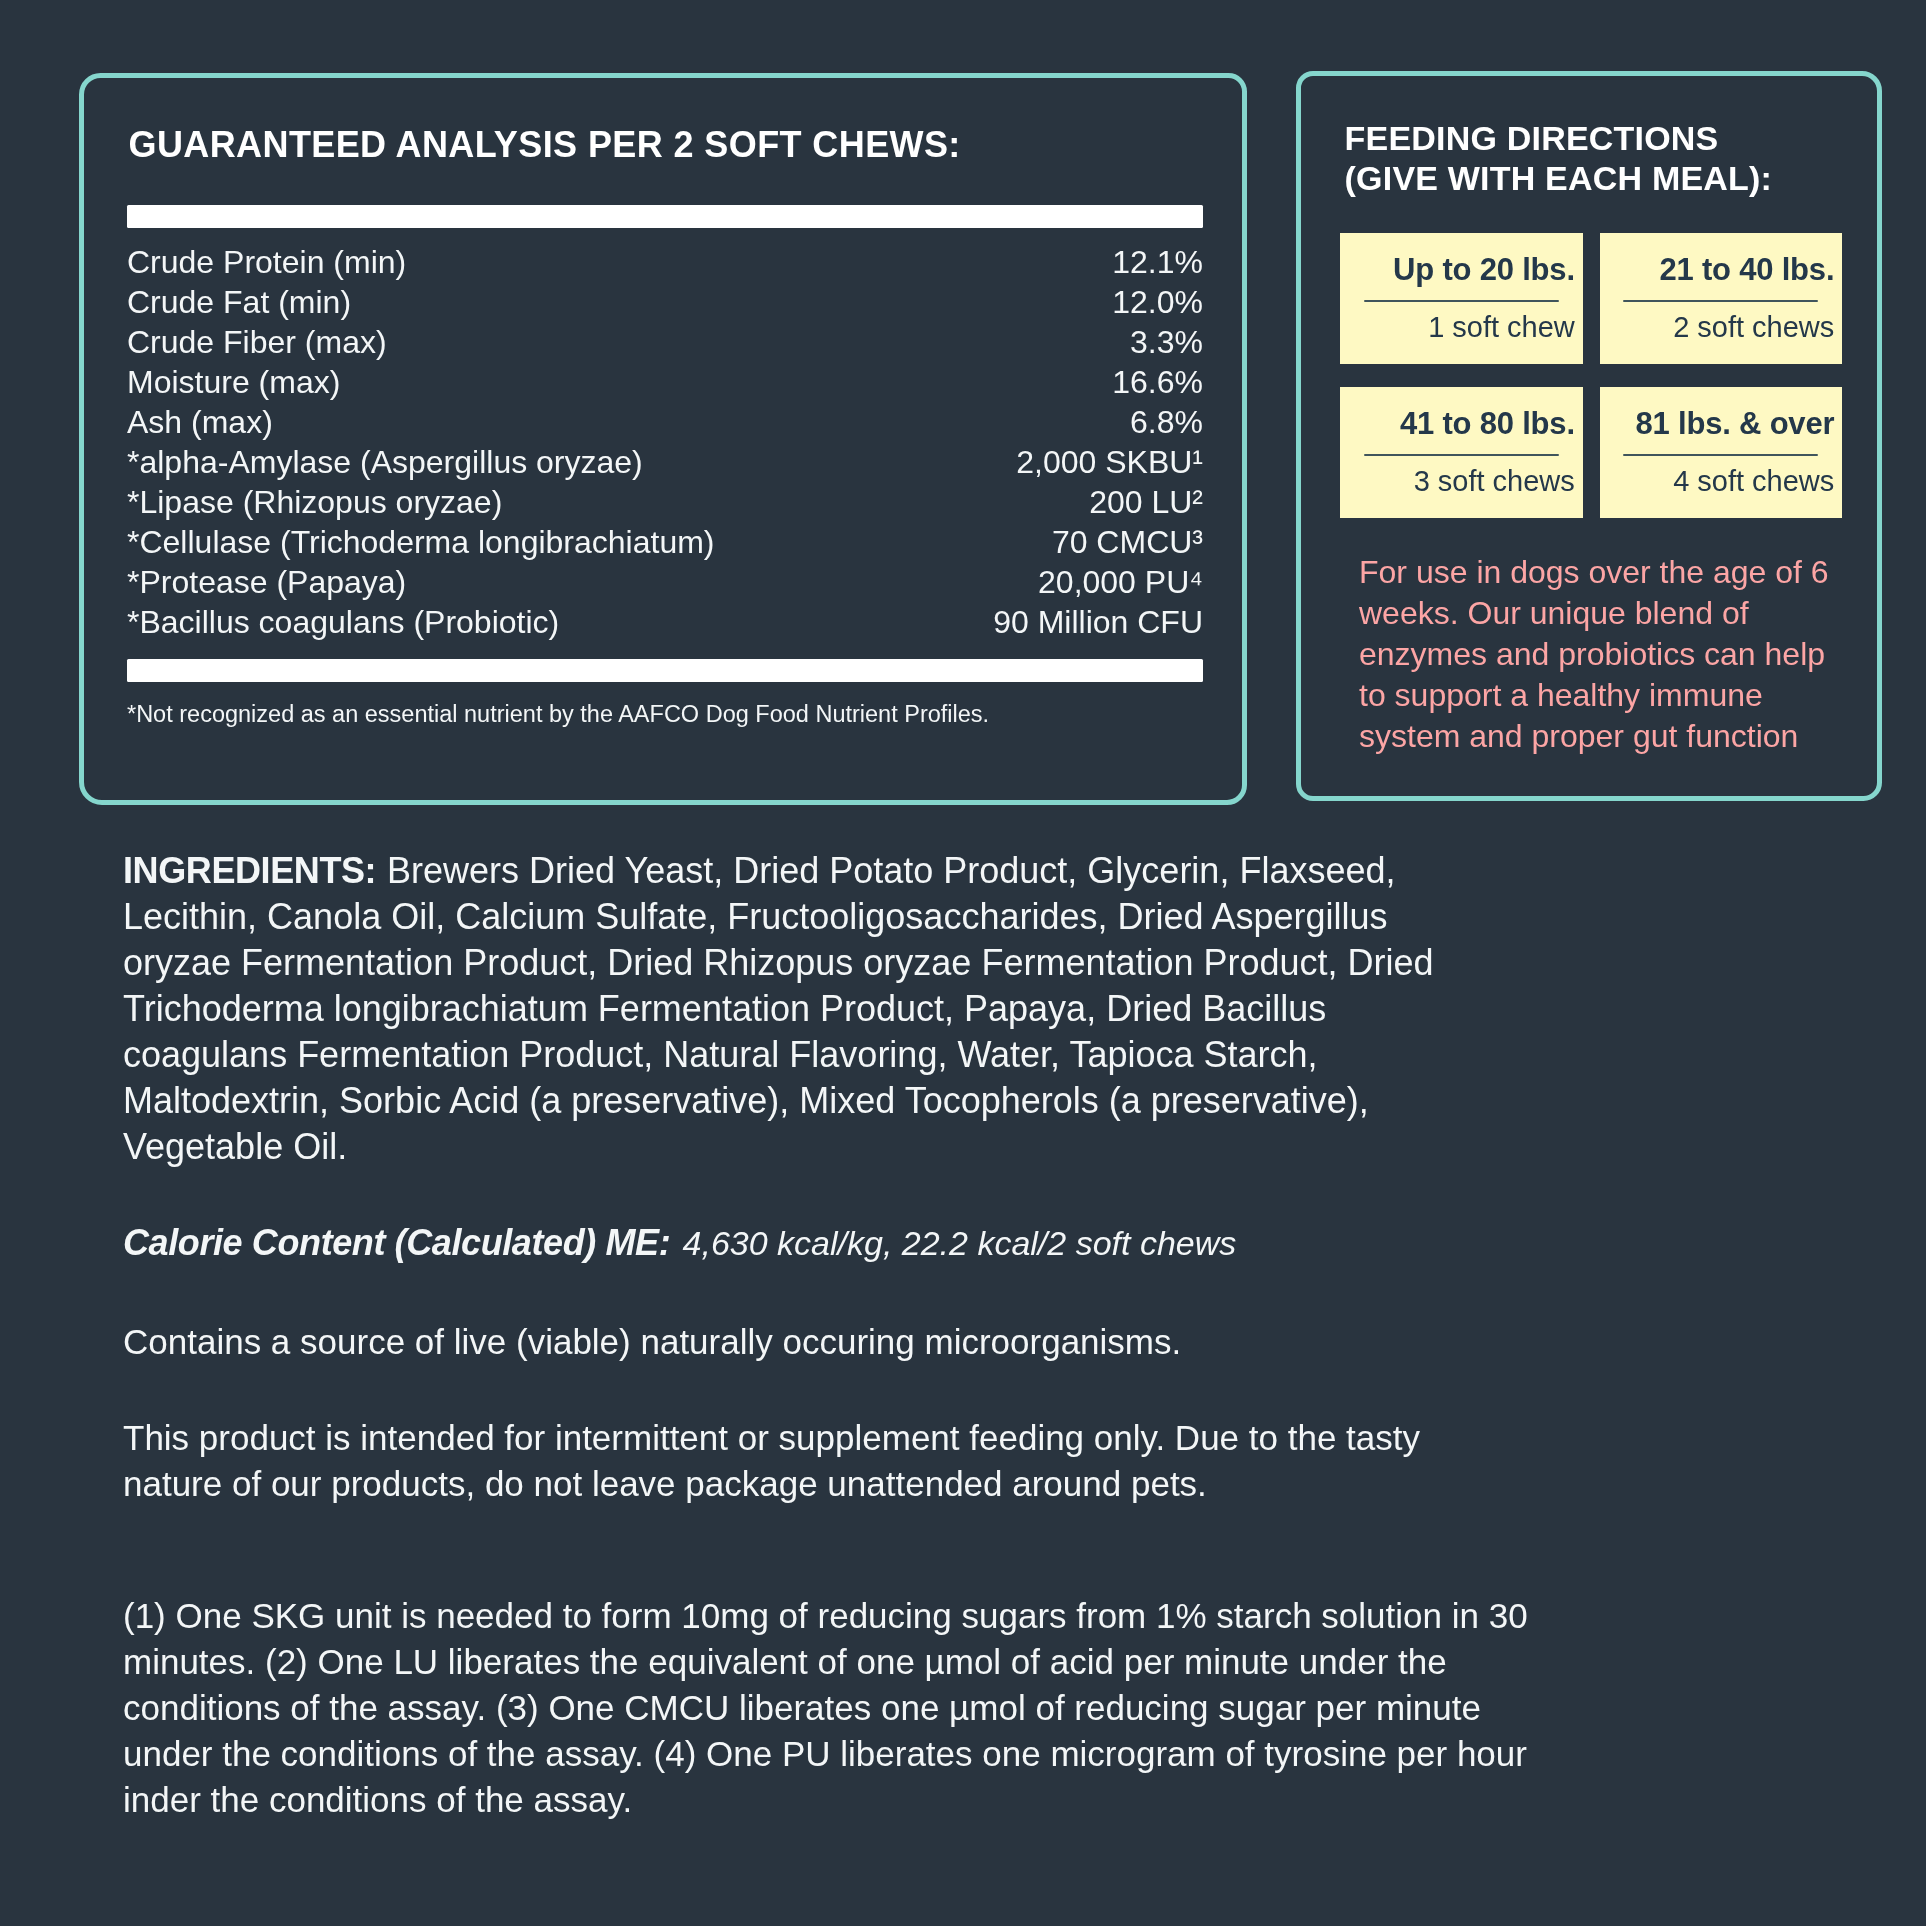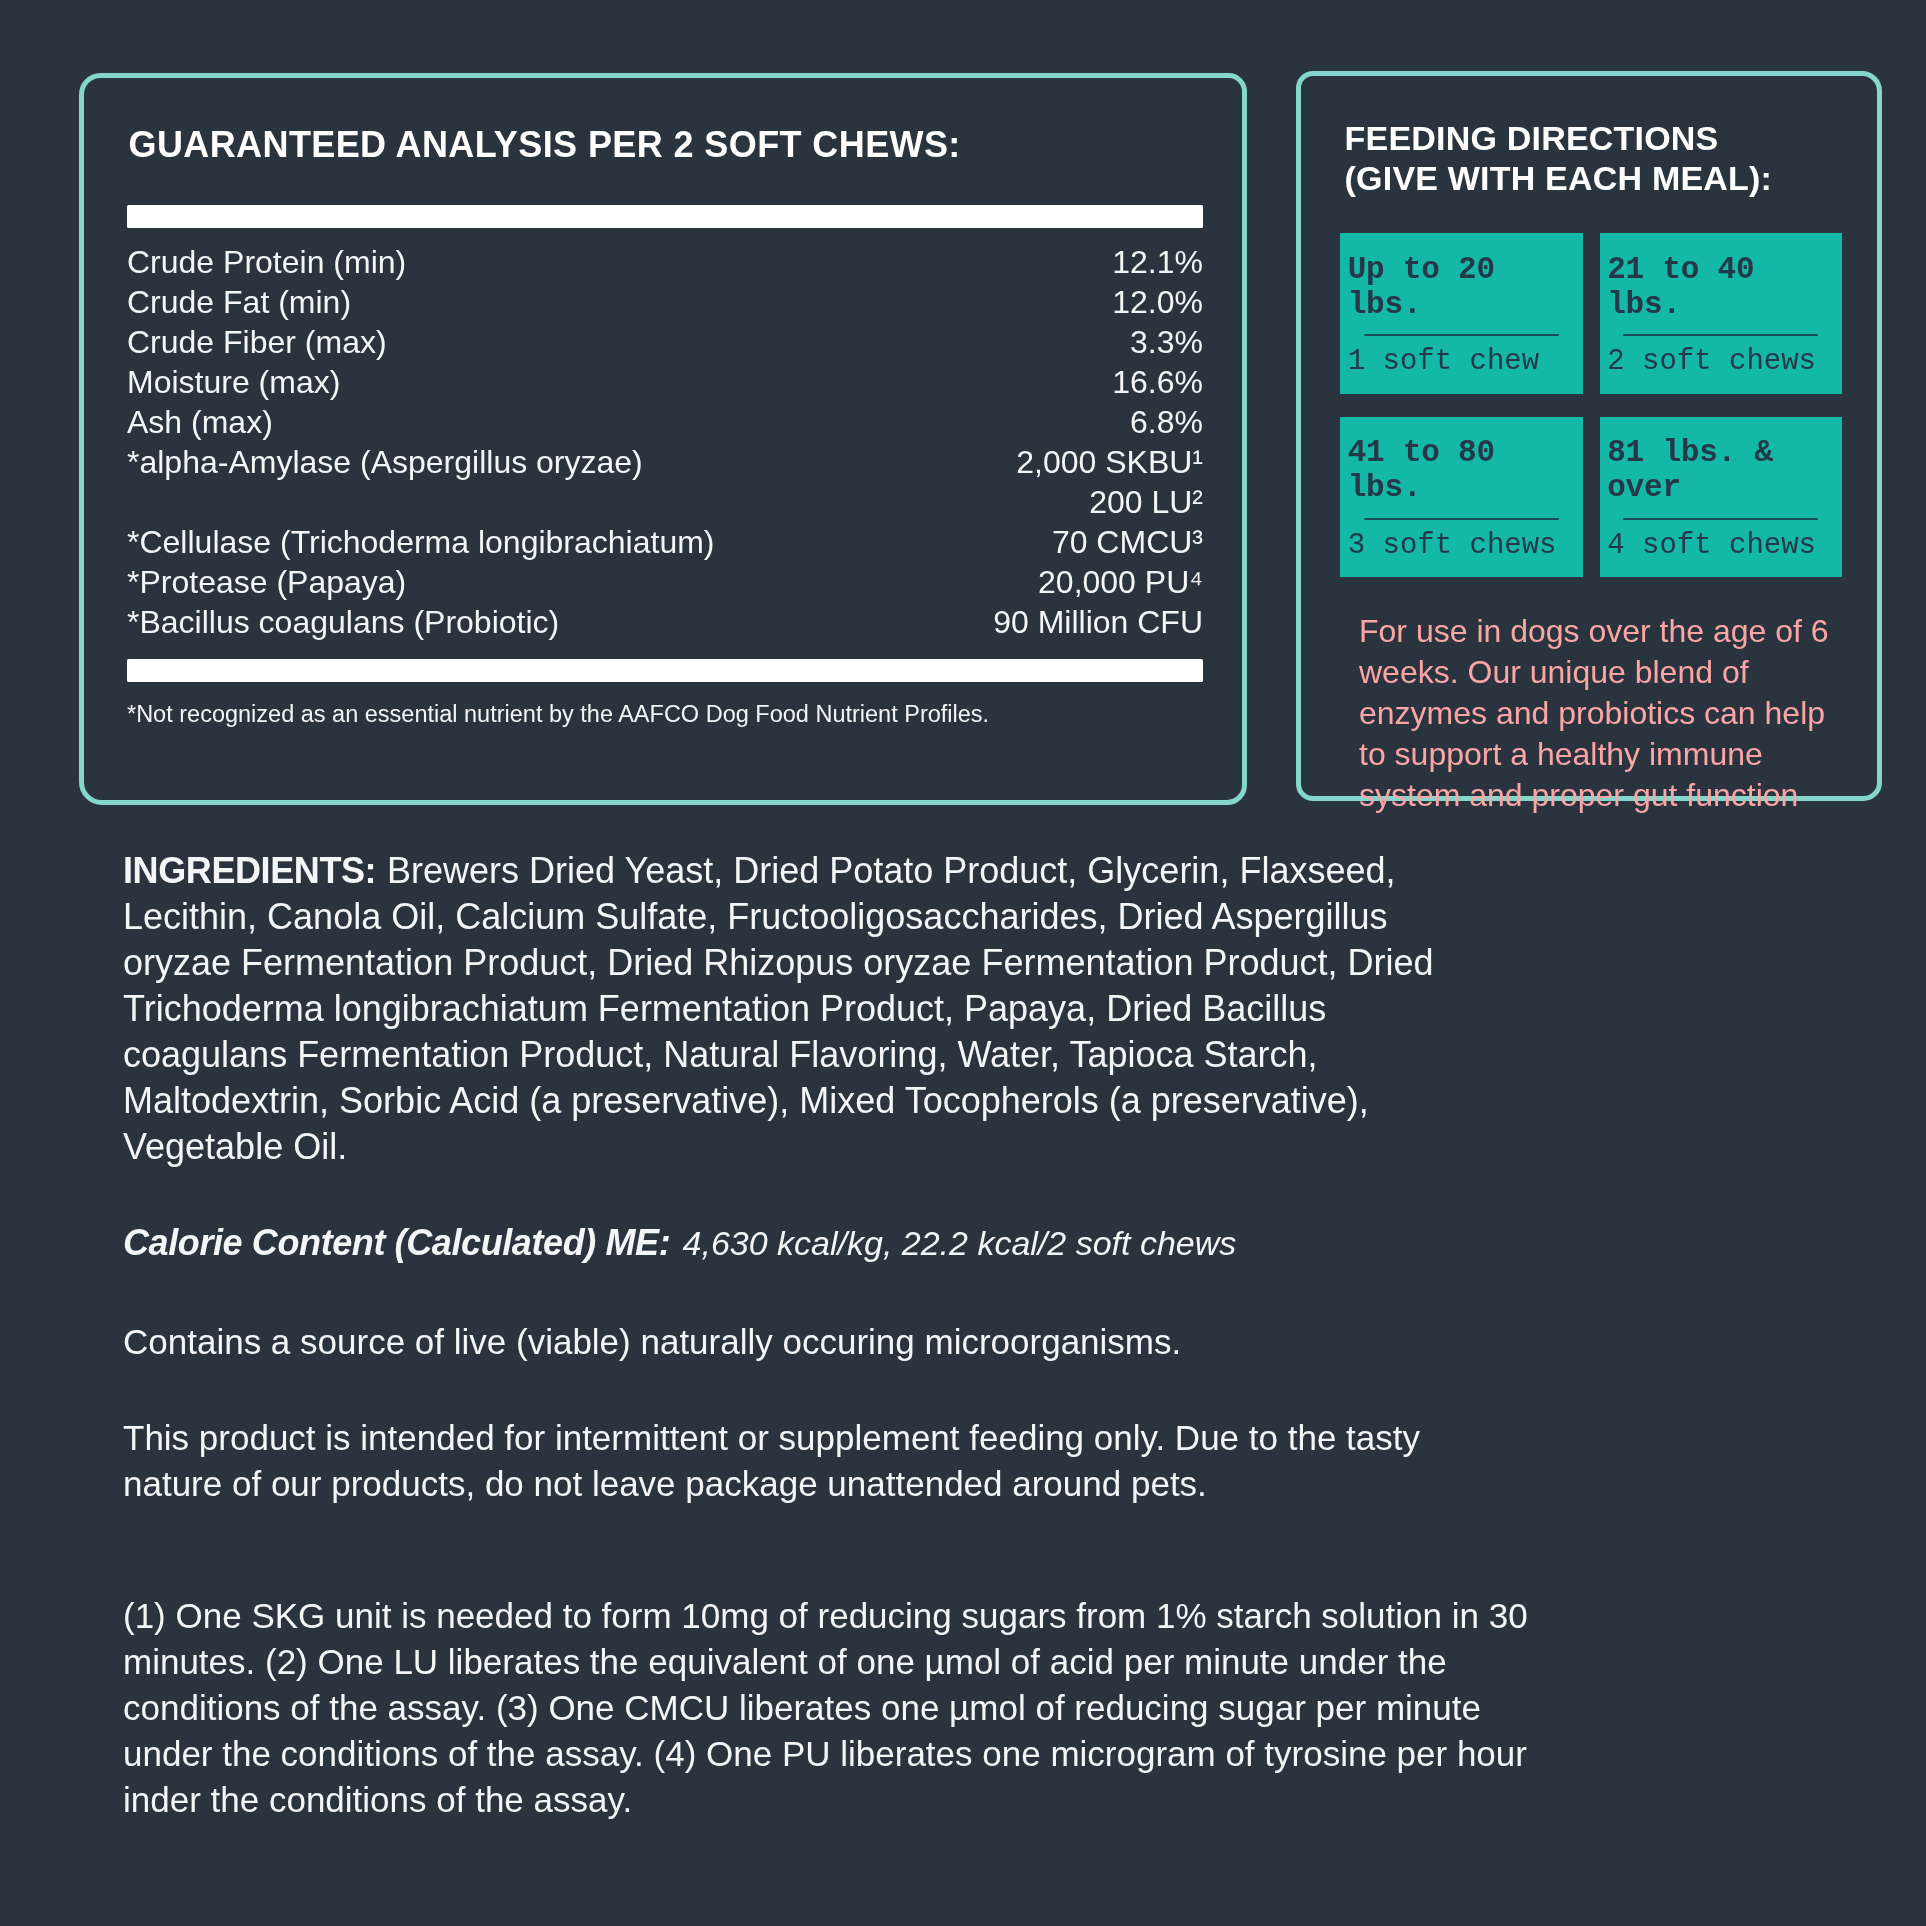--- a/index.html
+++ b/index.html
@@ -58,27 +58,26 @@
     font-weight:700;font-size:34px;line-height:40px;color:#ffffff;
     margin:3.1px 0 0 4.6px;letter-spacing:0.2px;
   }
   .cell-grid{
     display:grid;
     grid-template-columns:1fr 1fr;
     gap:23px 17px;
     margin-top:35px;
   }
   .cell{
-    background:#14b8a6;
+    background:#fef9c3;
     color:#24384a;
     min-height:131px;
     padding:18.5px 7.7px 15.4px 7.7px;
     box-sizing:border-box;
-    text-align:left;
-    font-family:Liberation Mono, monospace;
+    text-align:right;
   }
   .cell .cw{font-weight:700;font-size:31px;letter-spacing:-0.2px;}
   .cell .cdiv{height:2.3px;background:rgba(30,56,74,.85);width:86%;margin:12.3px auto 9.2px auto;border-radius:1.5px;}
   .cell .cd{font-size:29px;}
   .feeding-note{
     margin:34px 0 0 19px;
     font-size:32px;line-height:41px;
     color:#fca5a5;
   }
   
@@ -123,20 +122,21 @@
       <span class="alabel">Ash (max)</span>
       <span class="leader"></span>
       <span class="avalue">6.8%</span>
     </div>
     <div class="arow">
       <span class="alabel">*alpha-Amylase (Aspergillus oryzae)</span>
       <span class="leader"></span>
       <span class="avalue">2,000 SKBU¹</span>
     </div>
     <div class="arow">
+      <span class="alabel">*Lipase (Rhizopus oryzae)</span>
       <span class="leader"></span>
       <span class="avalue">200 LU²</span>
     </div>
     <div class="arow">
       <span class="alabel">*Cellulase (Trichoderma longibrachiatum)</span>
       <span class="leader"></span>
       <span class="avalue">70 CMCU³</span>
     </div>
     <div class="arow">
       <span class="alabel">*Protease (Papaya)</span>

